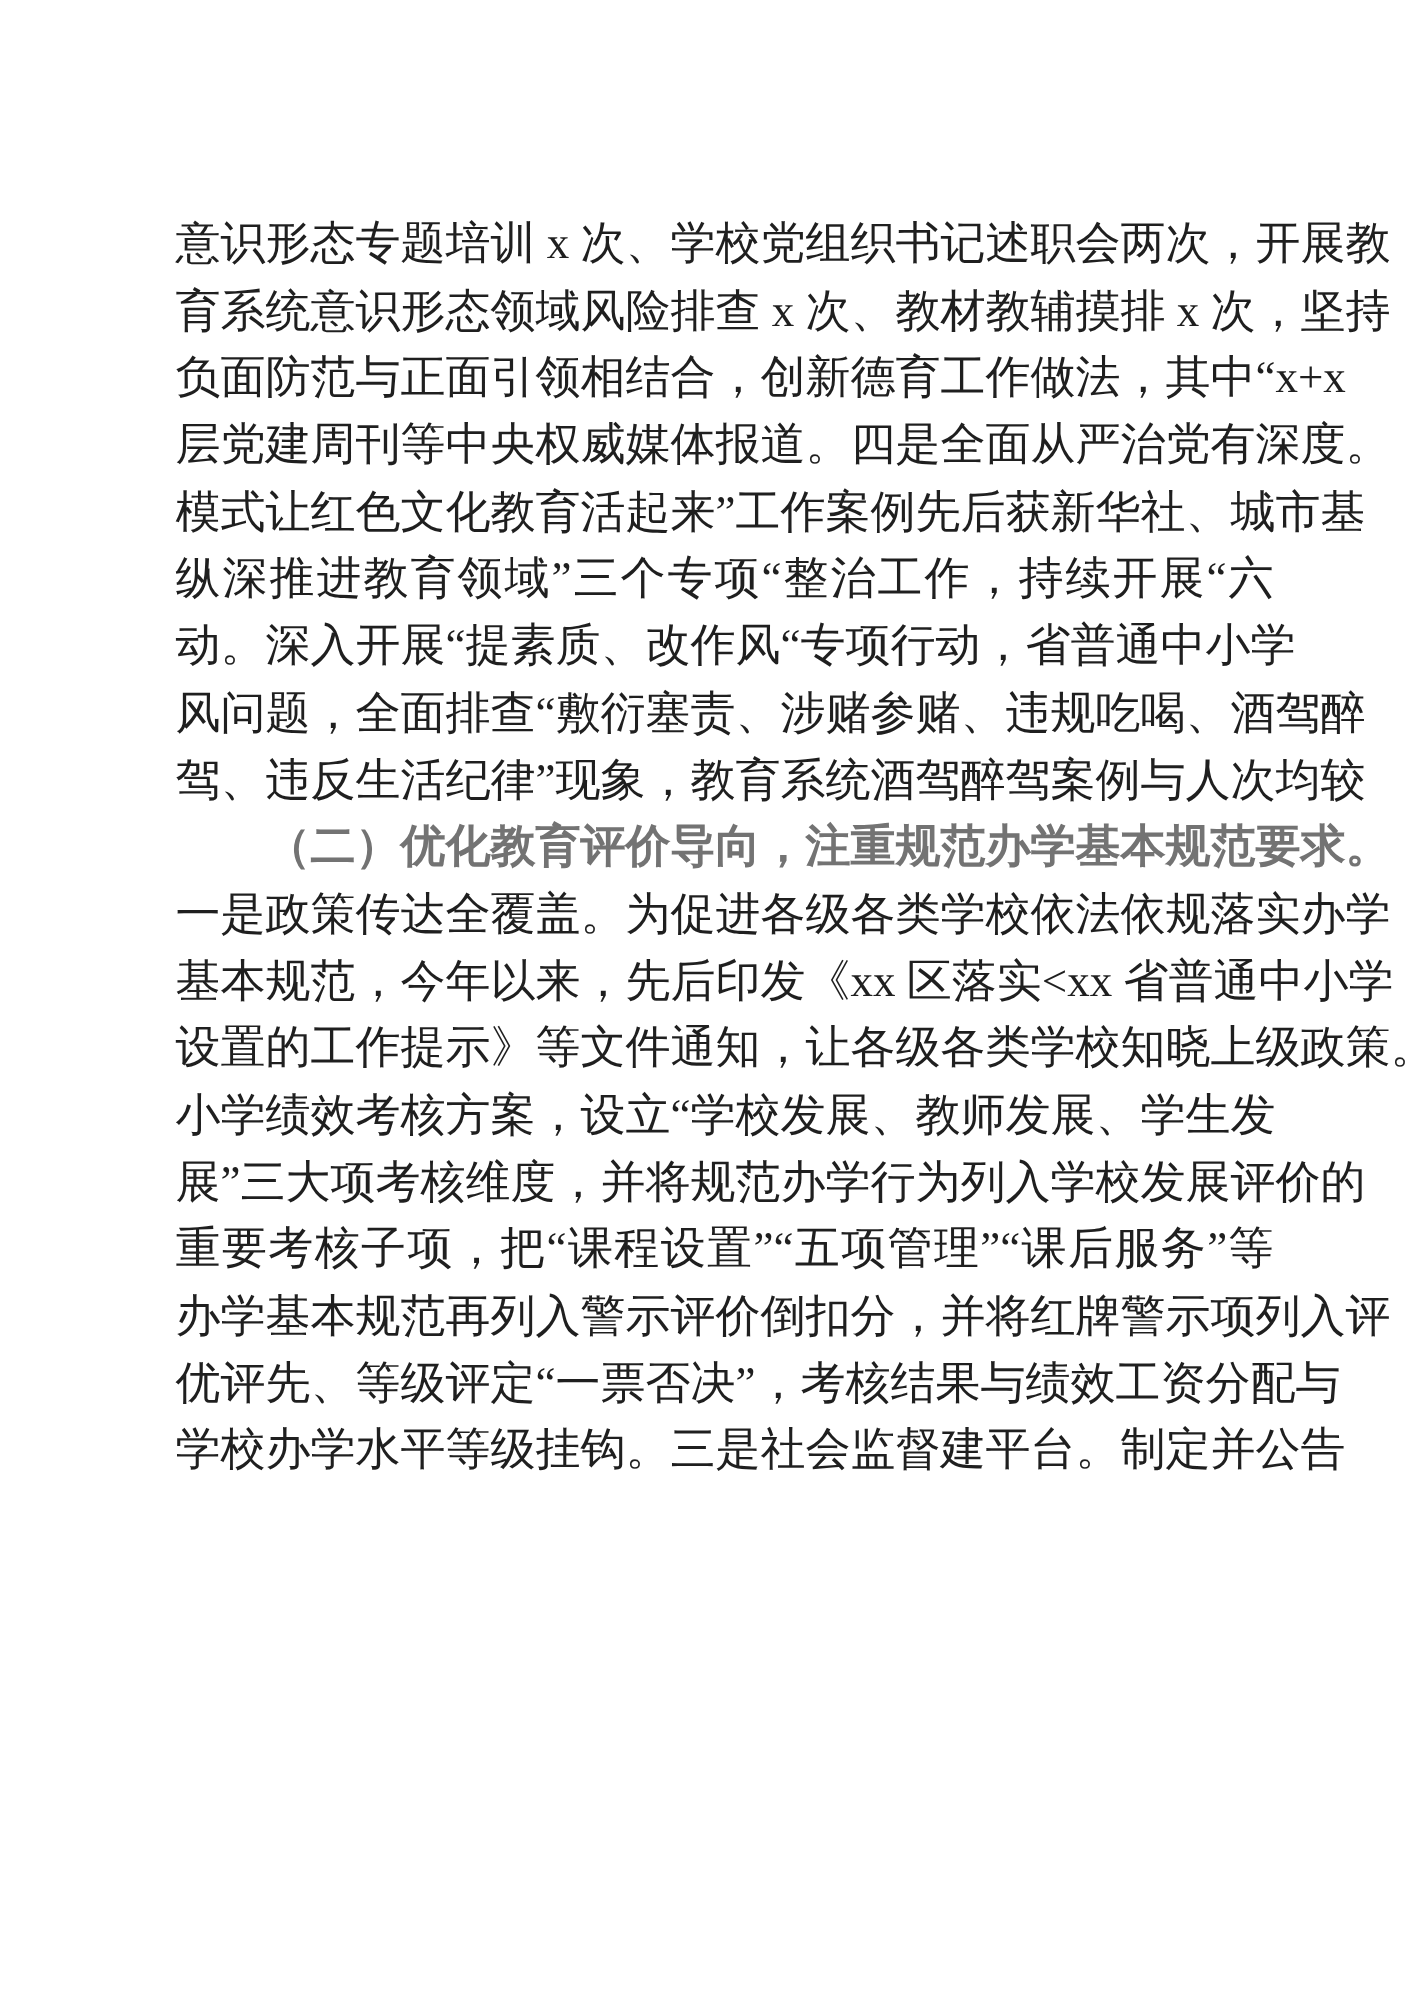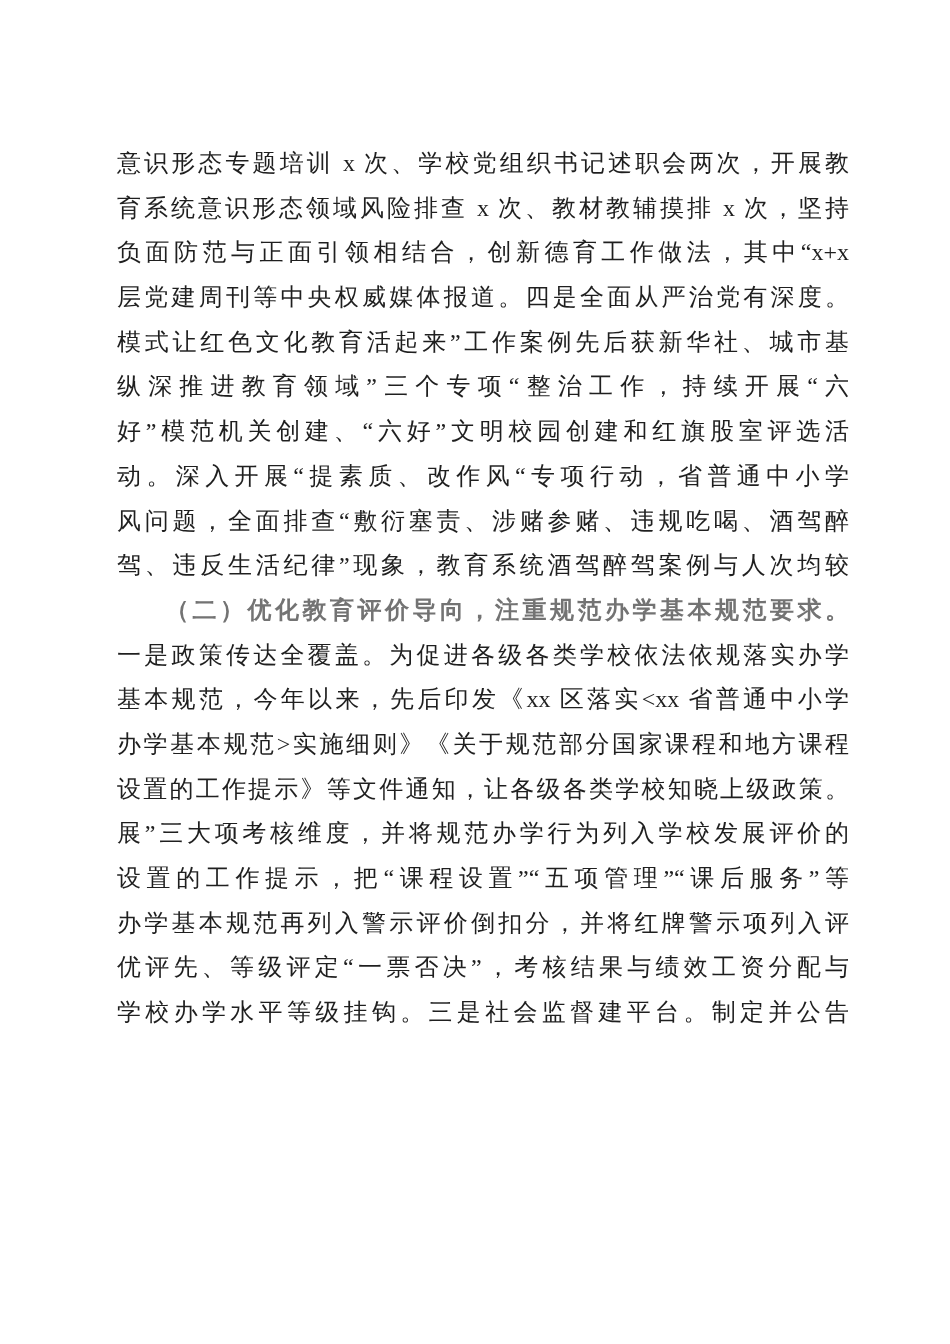--- a/index.html
+++ b/index.html
@@ -20,21 +20,21 @@
     height: 1344px;
     background: #ffffff;
     overflow: hidden;
   }
   .text-block {
     position: absolute;
     left: 117px;
     top: 141px;
     width: 732px;
     color: #1f1f1f;
-    font-size: 24px;
+    font-size: 30px;
     font-weight: 400;
     font-family: Liberation Serif, serif;
   }
   .line {
     display: block;
     width: 732px;
     height: 44.7px;
     line-height: 44.7px;
     text-align: justify;
     text-align-last: justify;
@@ -54,28 +54,27 @@
 <body>
 
 <div class="page">
   <div class="text-block">
     <div class="line">意识形态专题培训 x 次、学校党组织书记述职会两次，开展教</div>
     <div class="line">育系统意识形态领域风险排查 x 次、教材教辅摸排 x 次，坚持</div>
     <div class="line">负面防范与正面引领相结合，创新德育工作做法，其中“x+x</div>
     <div class="line">层党建周刊等中央权威媒体报道。四是全面从严治党有深度。</div>
     <div class="line">模式让红色文化教育活起来”工作案例先后获新华社、城市基</div>
     <div class="line">纵深推进教育领域”三个专项“整治工作，持续开展“六</div>
-    <div class="line">好”模范机关创建、“六好”文明校园创建和红旗股室评选活</div>
     <div class="line">动。深入开展“提素质、改作风“专项行动，省普通中小学</div>
     <div class="line">风问题，全面排查“敷衍塞责、涉赌参赌、违规吃喝、酒驾醉</div>
     <div class="line">驾、违反生活纪律”现象，教育系统酒驾醉驾案例与人次均较</div>
     <div class="line heading">（二）优化教育评价导向，注重规范办学基本规范要求。</div>
     <div class="line">一是政策传达全覆盖。为促进各级各类学校依法依规落实办学</div>
     <div class="line">基本规范，今年以来，先后印发《xx 区落实&lt;xx 省普通中小学</div>
-    <div class="line">办学基本规范&gt;实施细则》《关于规范部分国家课程和地方课程</div>
     <div class="line">设置的工作提示》等文件通知，让各级各类学校知晓上级政策。</div>
+    <div class="line">小学绩效考核方案，设立“学校发展、教师发展、学生发</div>
     <div class="line">展”三大项考核维度，并将规范办学行为列入学校发展评价的</div>
-    <div class="line">设置的工作提示，把“课程设置”“五项管理”“课后服务”等</div>
+    <div class="line">重要考核子项，把“课程设置”“五项管理”“课后服务”等</div>
     <div class="line">办学基本规范再列入警示评价倒扣分，并将红牌警示项列入评</div>
     <div class="line">优评先、等级评定“一票否决”，考核结果与绩效工资分配与</div>
     <div class="line">学校办学水平等级挂钩。三是社会监督建平台。制定并公告</div>
   </div>
 </div>
 
 </body></html>

